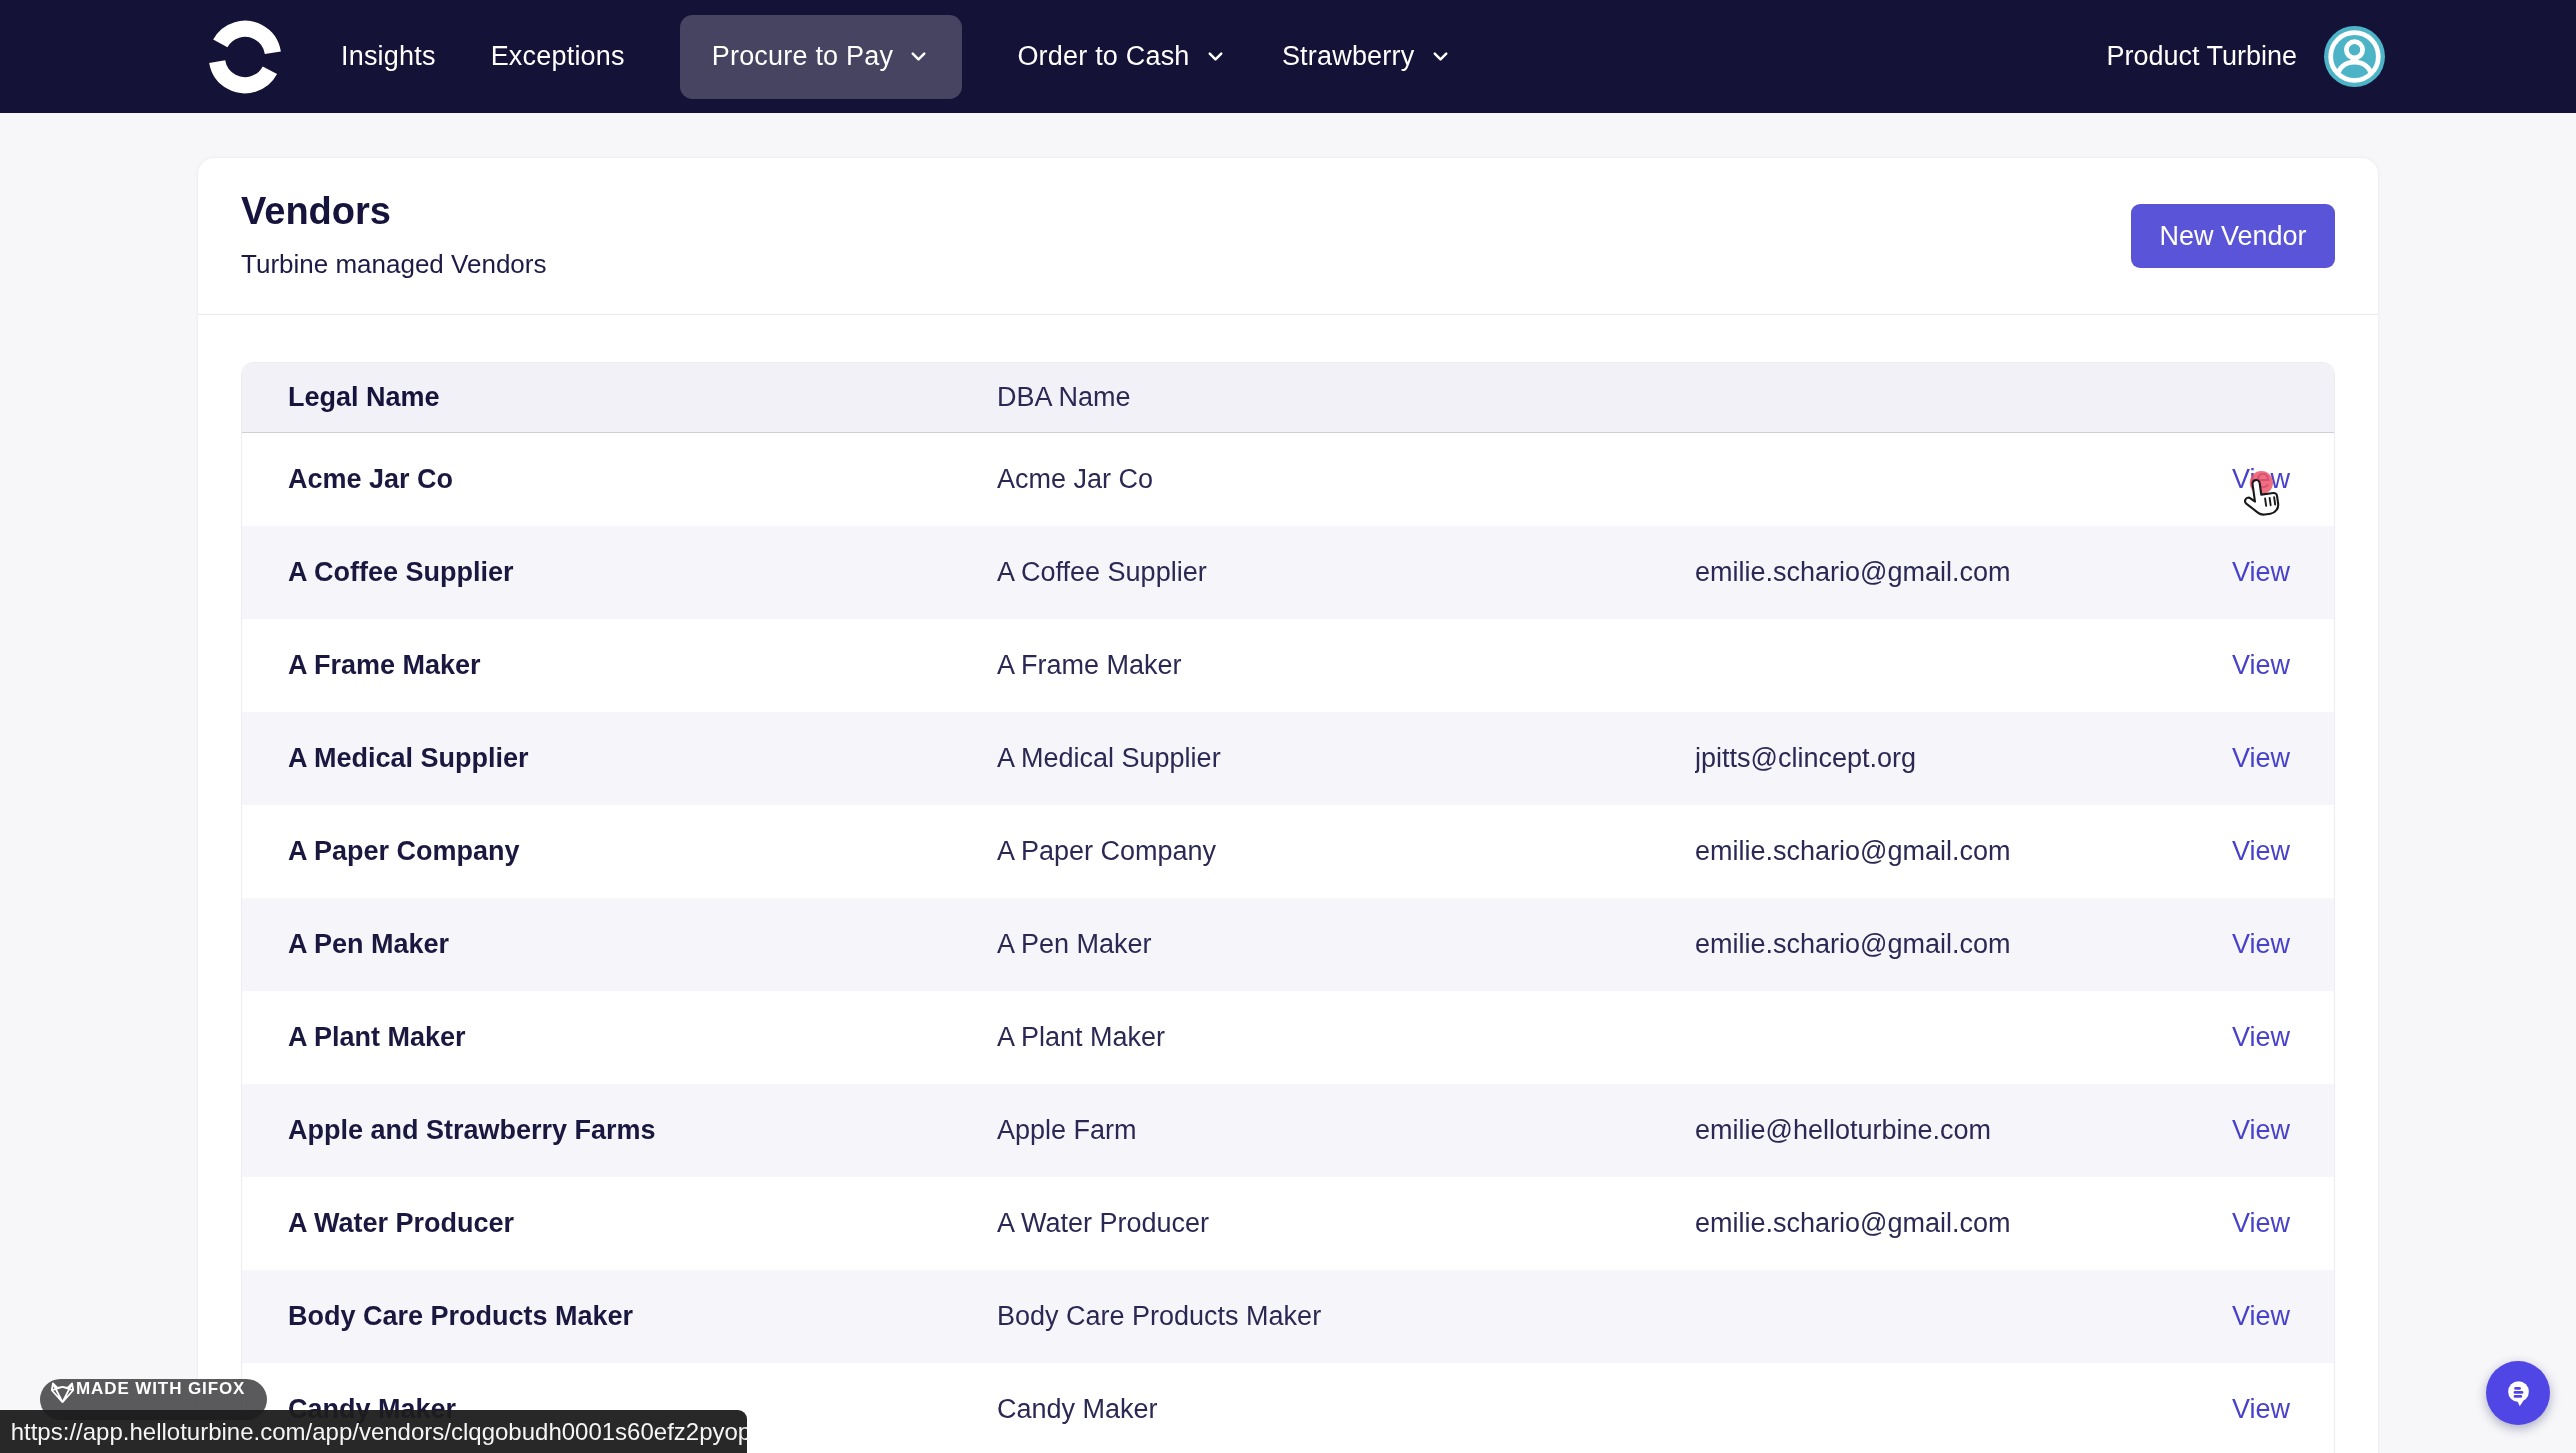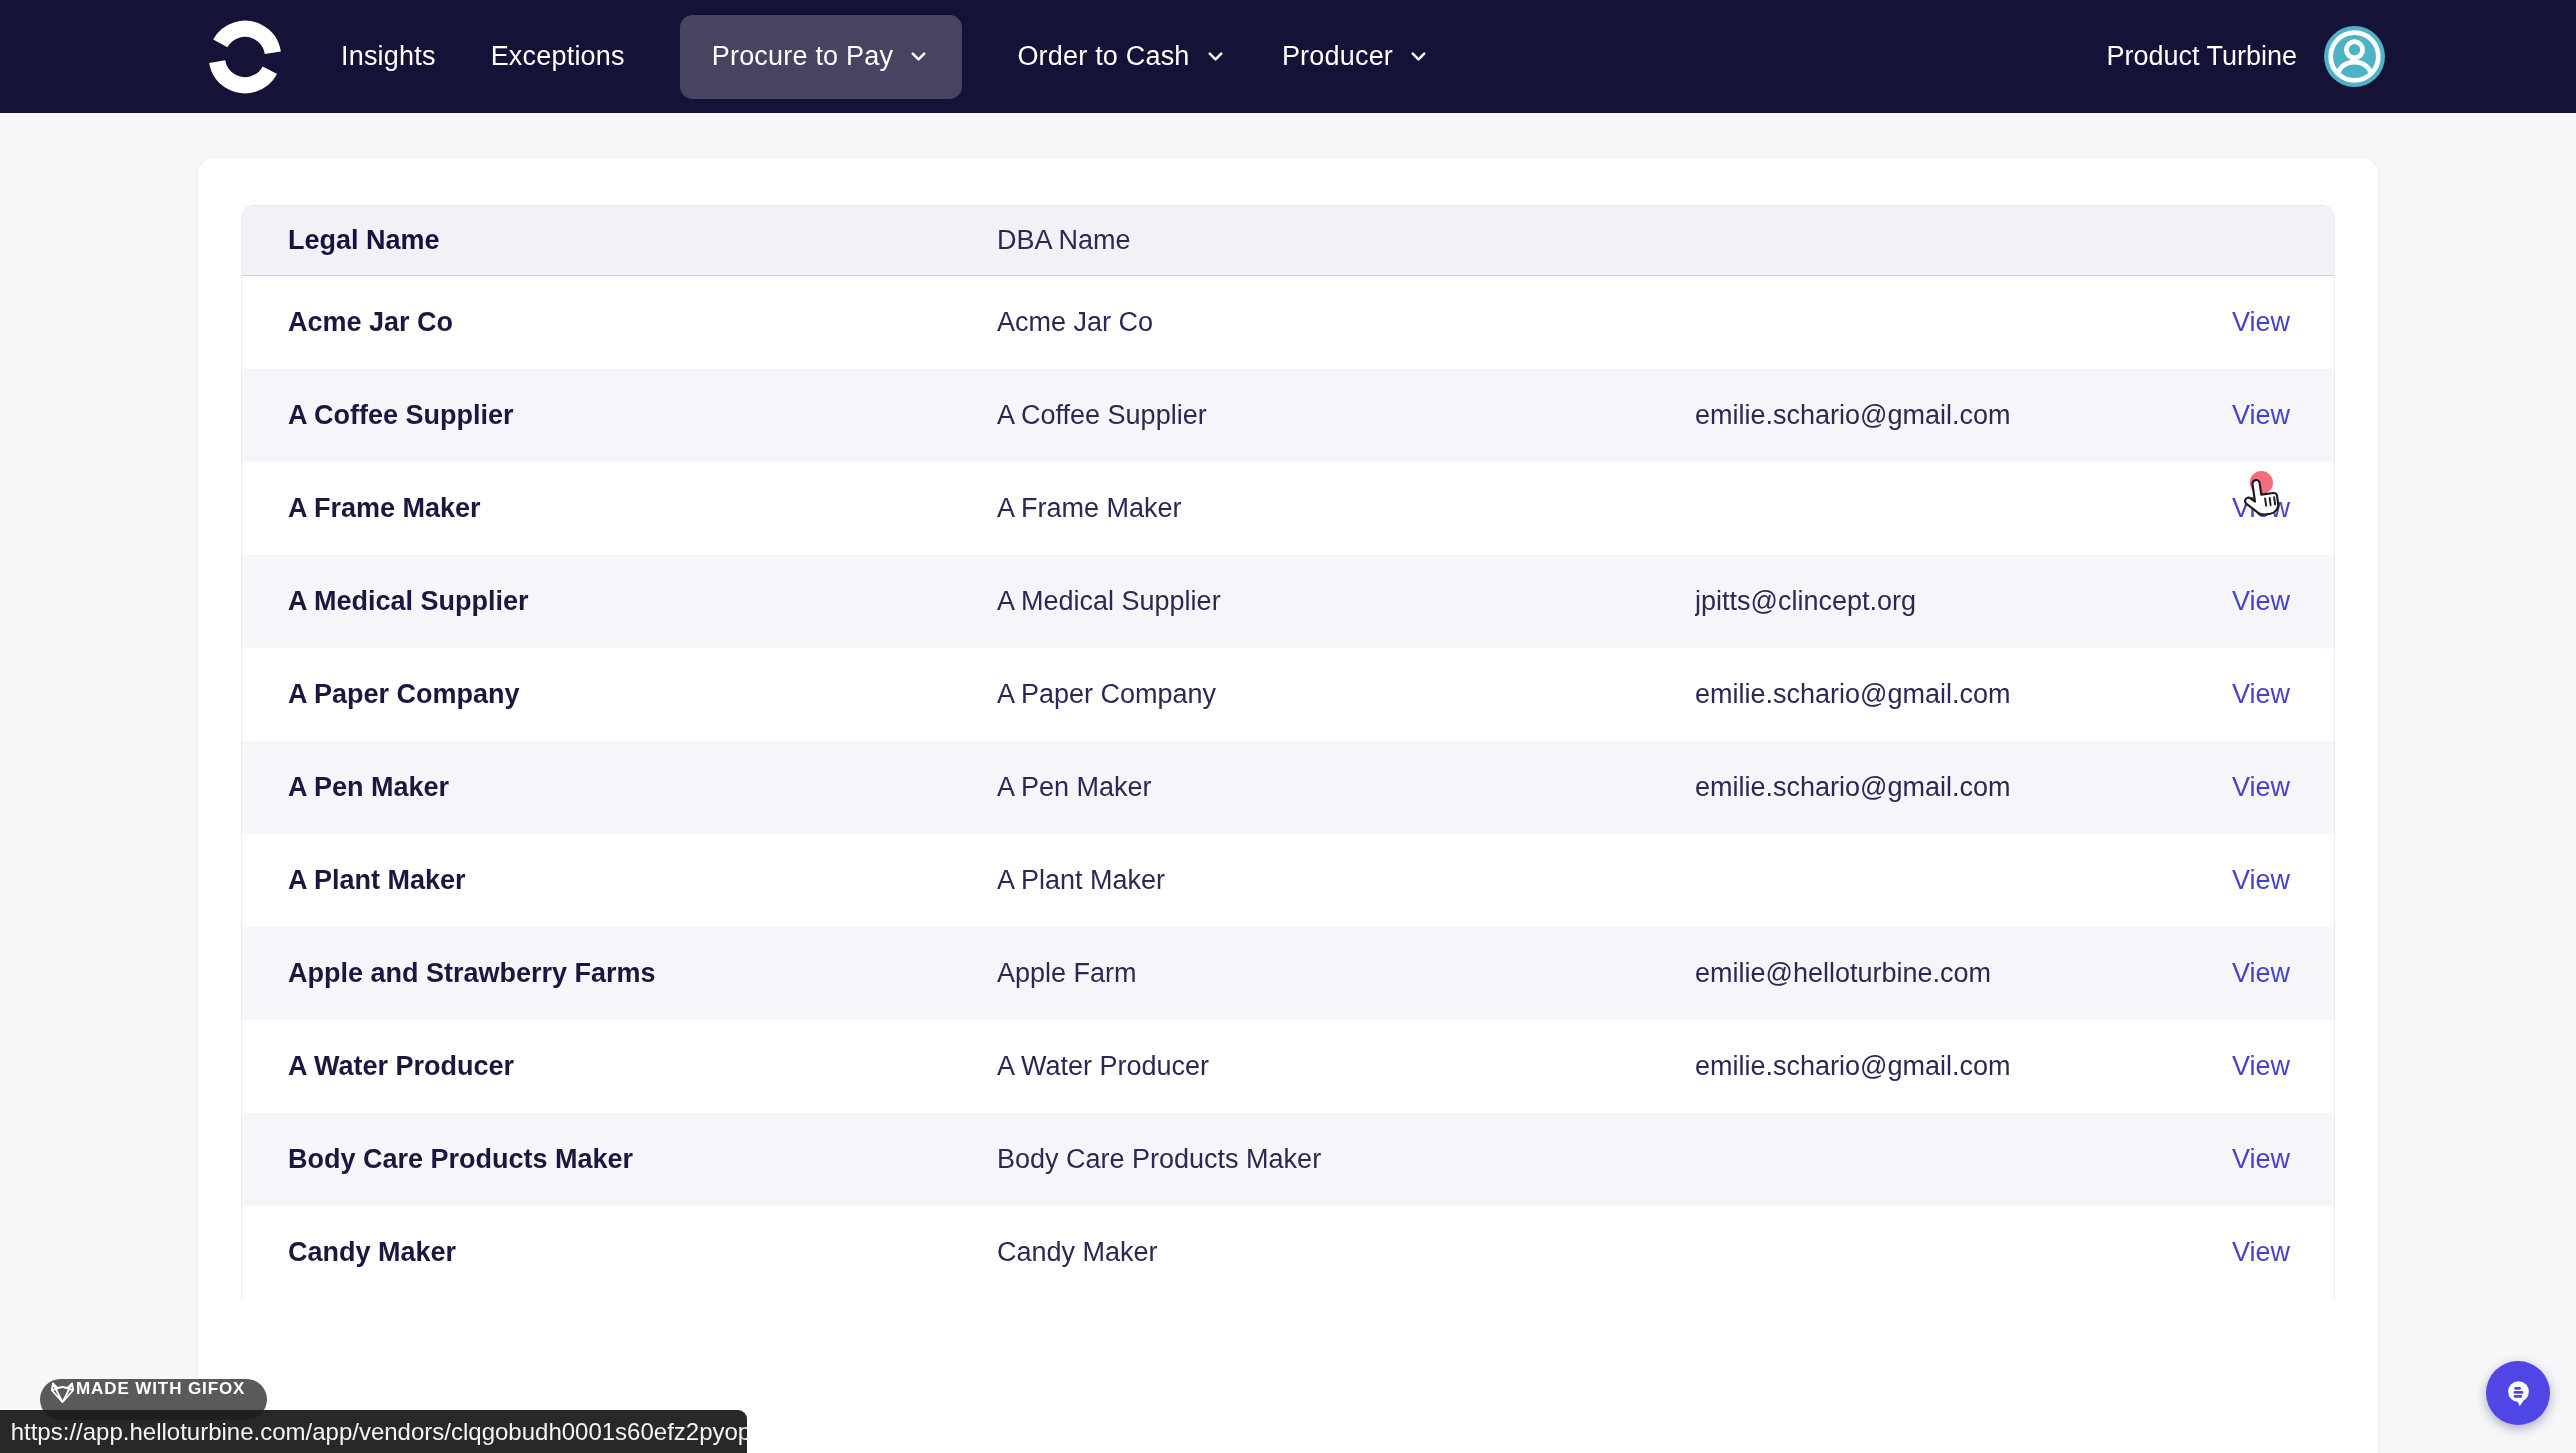--- a/index.html
+++ b/index.html
@@ -116,40 +116,45 @@
         <path d="M5 7.5 L10 12.5 L15 7.5" fill="none" stroke="#ffffff" stroke-width="2.2" stroke-linecap="round" stroke-linejoin="round"></path>
       </svg>
     </div>
     <div class="nav-item">
       <span>Order to Cash</span>
       <svg class="chev" viewBox="0 0 20 20">
         <path d="M5 7.5 L10 12.5 L15 7.5" fill="none" stroke="#ffffff" stroke-width="2.2" stroke-linecap="round" stroke-linejoin="round"></path>
       </svg>
     </div>
     <div class="nav-item">
-      <span>Producer</span>
+      <span>Strawberry</span>
       <svg class="chev" viewBox="0 0 20 20">
         <path d="M5 7.5 L10 12.5 L15 7.5" fill="none" stroke="#ffffff" stroke-width="2.2" stroke-linecap="round" stroke-linejoin="round"></path>
       </svg>
     </div>
   </div>
   <div class="nav-spacer"></div>
   <div class="nav-right">
     <span class="brand-name">Product Turbine</span>
     <div class="avatar">
       <svg width="61" height="61" viewBox="0 0 64 64">
         <circle cx="32" cy="32" r="25" fill="none" stroke="#ffffff" stroke-width="5"></circle>
         <circle cx="32" cy="25" r="8.5" fill="none" stroke="#ffffff" stroke-width="5"></circle>
         <path d="M15 51 a17 13 0 0 1 34 0" fill="none" stroke="#ffffff" stroke-width="5"></path>
       </svg>
     </div>
   </div>
 </header>
 
 <main class="card">
+  <div class="card-header">
+    <h1 class="page-title">Vendors</h1>
+    <div class="page-subtitle">Turbine managed Vendors</div>
+    <button class="new-vendor-btn">New Vendor</button>
+  </div>
 
   <div class="table-wrap">
     <div class="t-row t-head">
       <div class="cell c-legal">Legal Name</div>
       <div class="cell c-dba">DBA Name</div>
       <div class="cell c-action"></div>
     </div>
     <div class="t-body" id="table-body">
         <div class="t-row">
           <div class="cell c-legal">Acme Jar Co</div>

